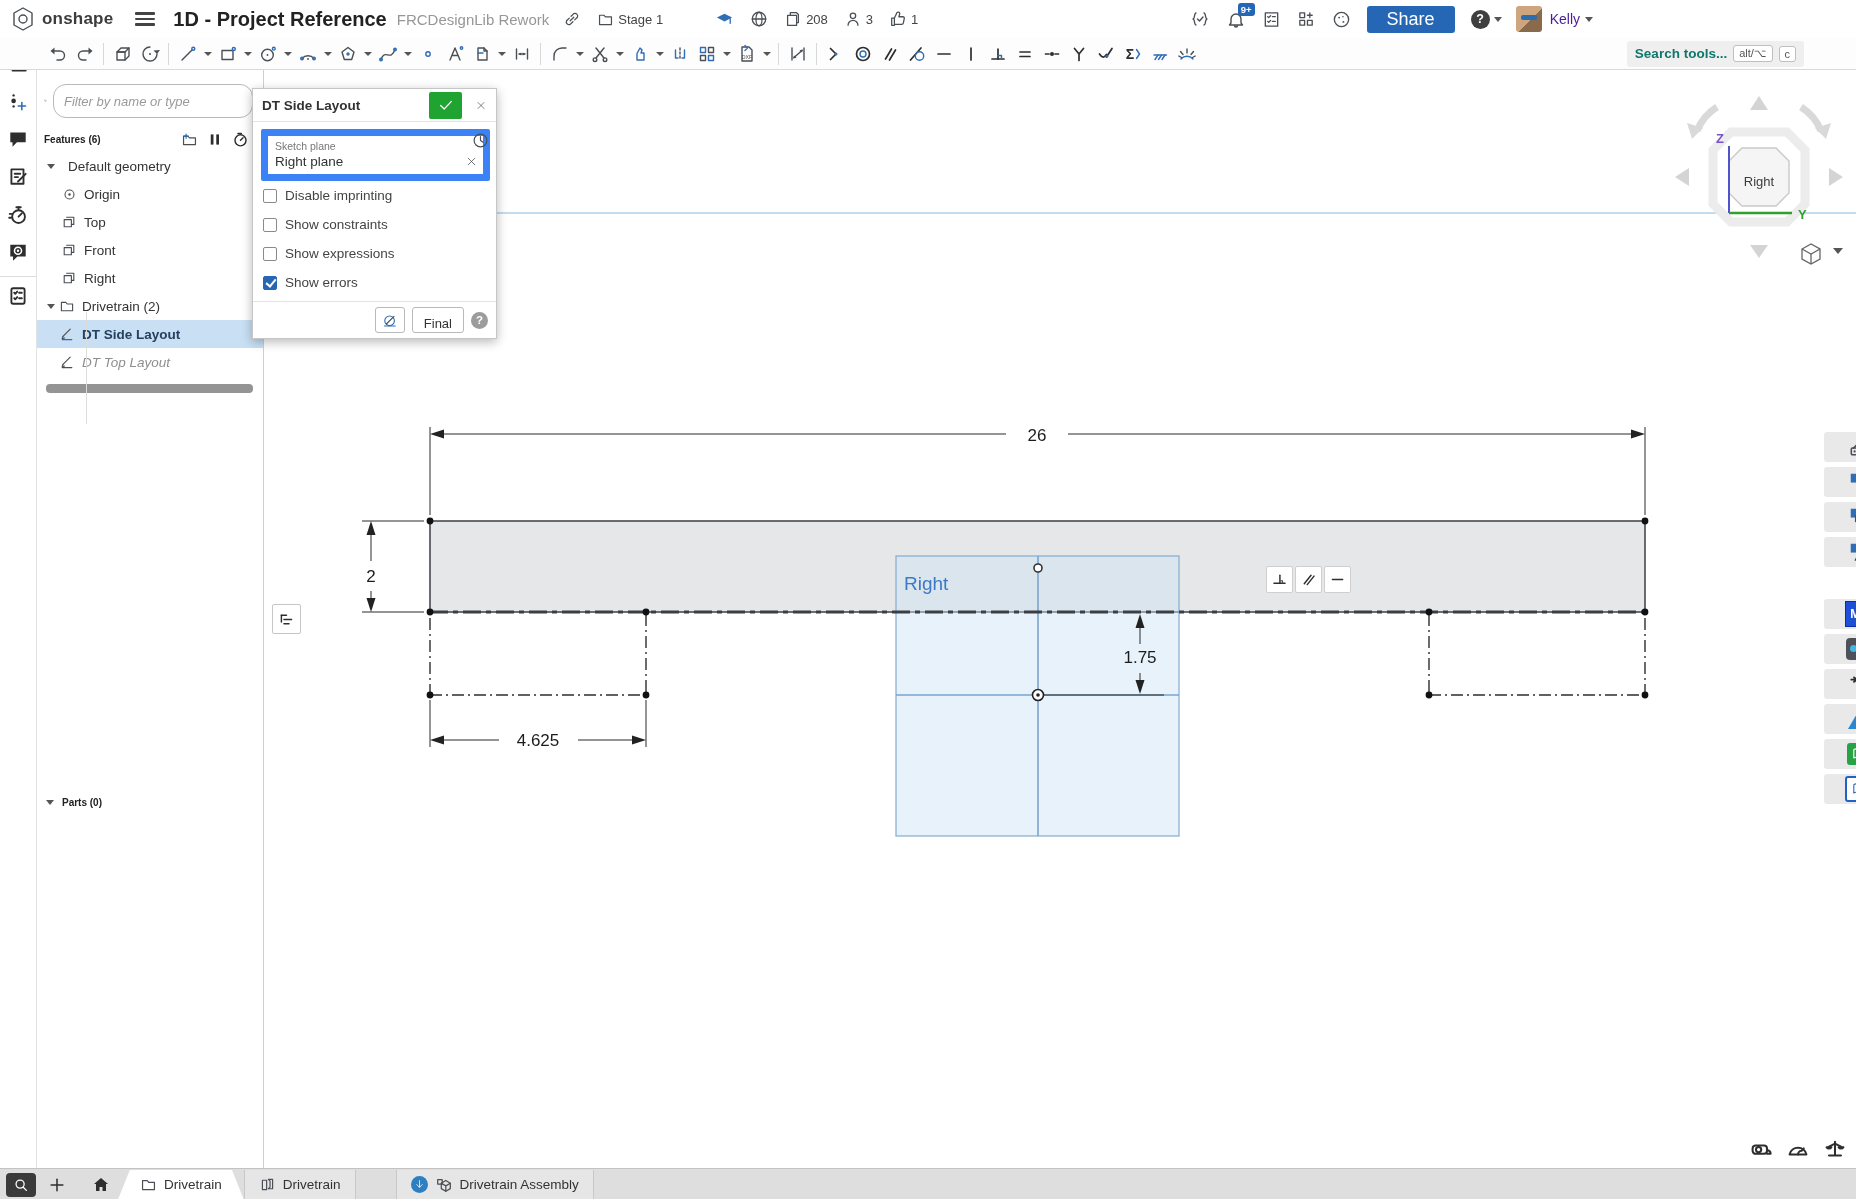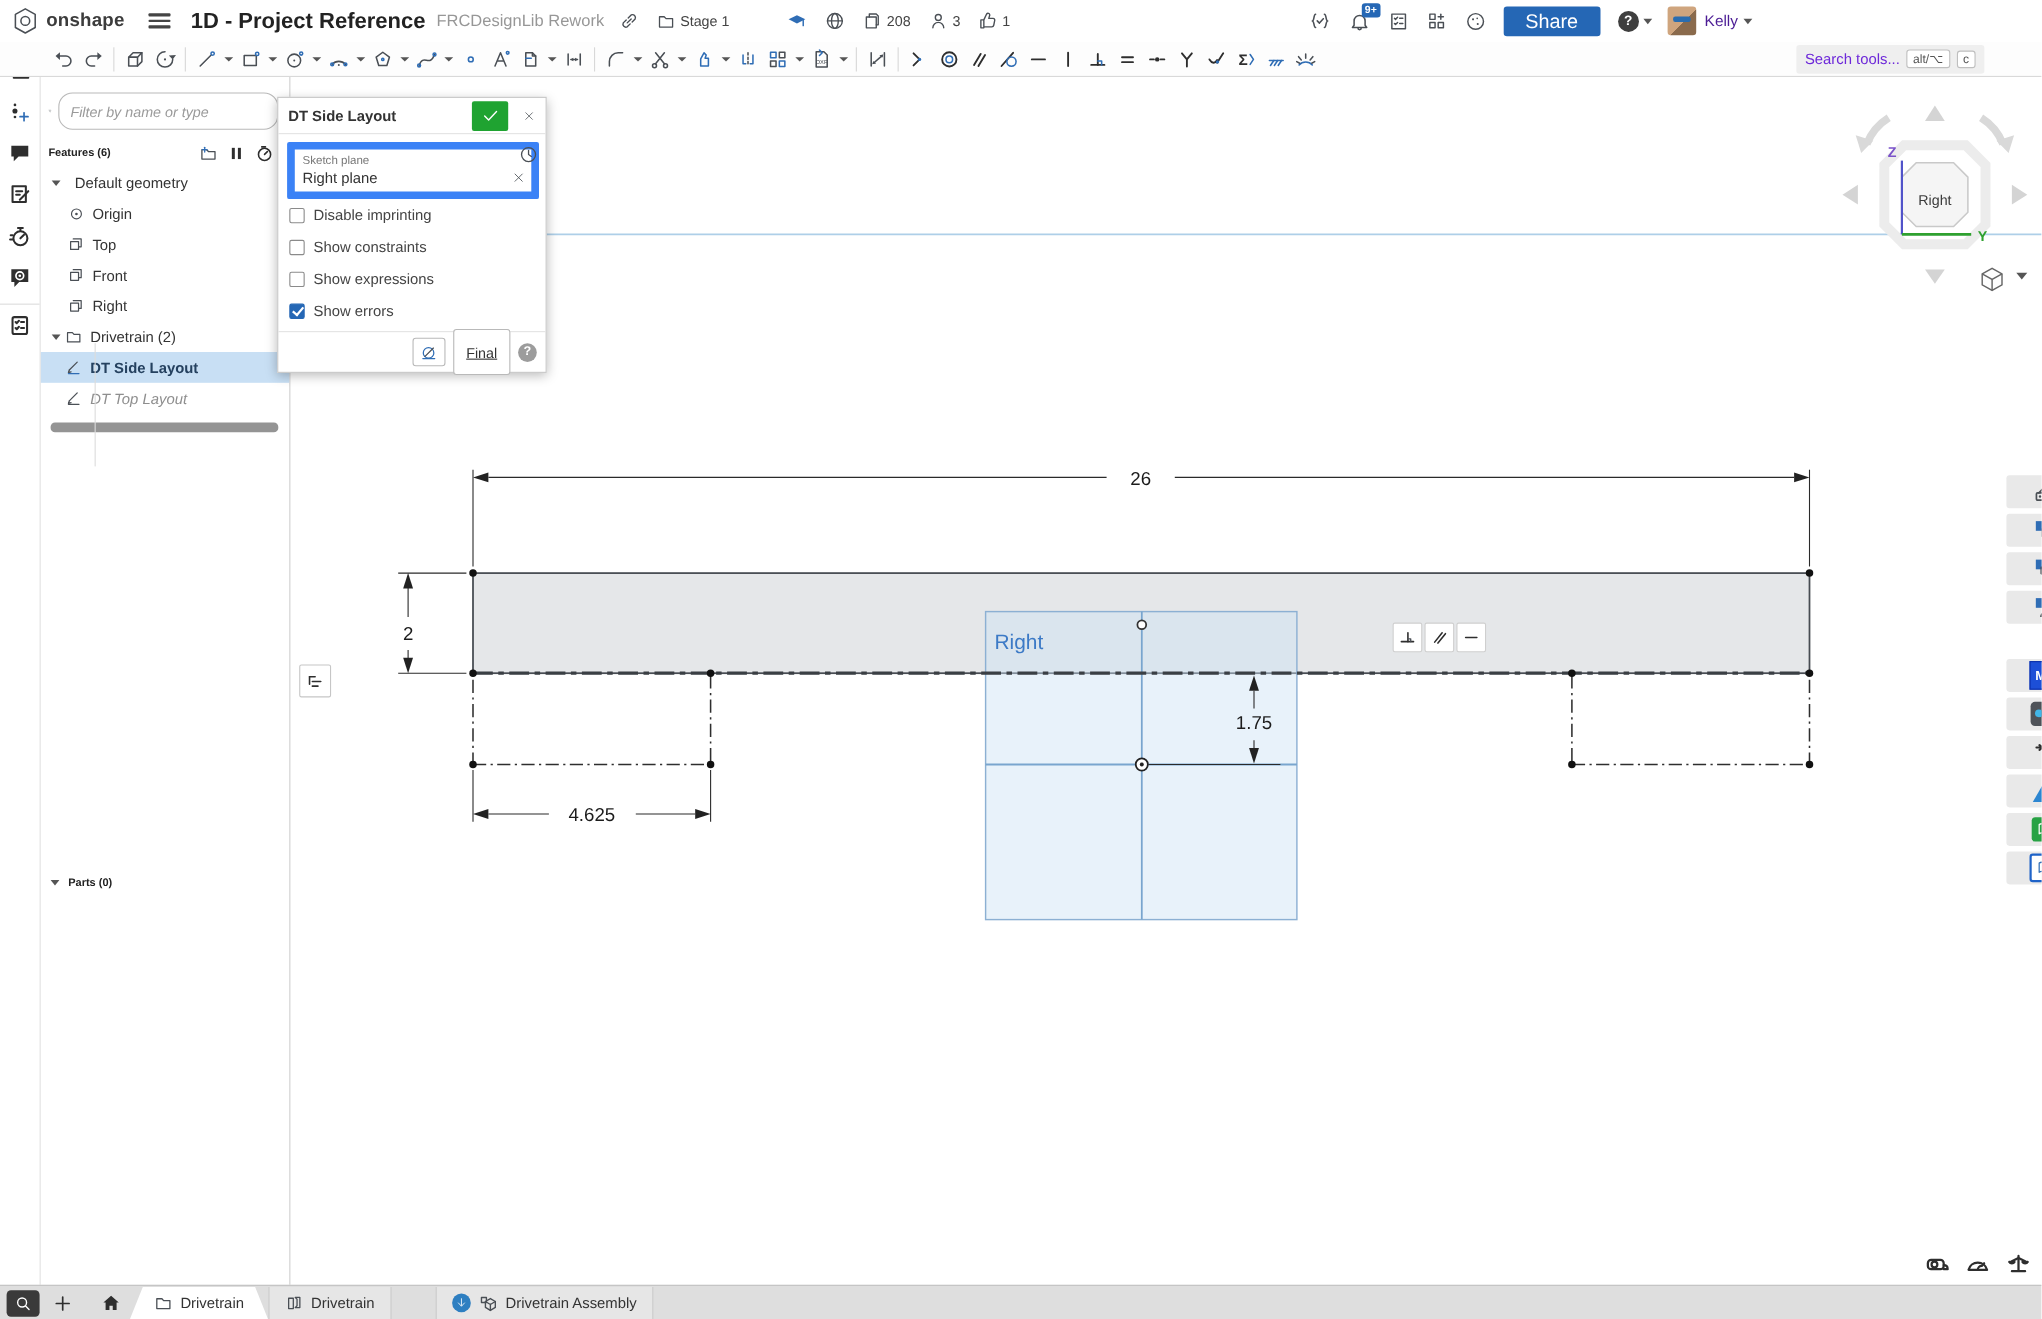--- a/index.html
+++ b/index.html
@@ -37,21 +37,21 @@
 
   
   #toolbar{left:0;top:38px;width:1856px;height:32px;background:#fdfdfd;border-bottom:1px solid #d9d9d9;
            display:flex;align-items:center;padding-left:44px;box-sizing:border-box;z-index:6;}
   .tool{width:27px;height:26px;display:flex;align-items:center;justify-content:center;border-radius:2px;cursor:pointer;}
   .chev{width:13px;height:26px;display:flex;align-items:center;justify-content:center;cursor:pointer;}
   .chev i{width:0;height:0;border-left:4px solid transparent;border-right:4px solid transparent;border-top:4.5px solid #555;}
   .tsep{width:1px;height:22px;background:#d8d8d8;margin:0 5px;}
   .searchbox{margin-left:auto;margin-right:52px;background:#efefef;border-radius:3px;height:26px;
              display:flex;align-items:center;padding:0 8px;gap:6px;cursor:pointer;}
-  .searchbox .lbl{font-size:13.5px;color:#6d28d9;}
+  .searchbox .lbl{font-size:13.5px;color:#0f766e;font-weight:bold;}
   .key{background:#fff;border:1px solid #bfbfbf;border-radius:3px;font-size:11px;color:#555;padding:1px 5px;}
 
   
   #leftstrip{left:0;top:38px;width:36px;height:1130px;background:#fff;border-right:1px solid #e2e2e2;z-index:5;}
   .strip-btn{position:absolute;left:4px;width:28px;height:28px;display:flex;align-items:center;justify-content:center;cursor:pointer;}
   .strip-div{position:absolute;left:0;width:36px;height:1px;background:#dcdcdc;}
 
   
   #sidepanel{left:36px;top:70px;width:228px;height:1098px;background:#fff;border-right:1px solid #cfcfcf;z-index:4;box-sizing:border-box;}
   .filter-row{display:flex;align-items:center;padding:14px 10px 8px 8px;gap:6px;}
@@ -88,22 +88,22 @@
   .dlg-clock{position:absolute;right:7px;top:10px;cursor:pointer;}
   .chk{display:flex;align-items:center;gap:8px;height:29px;font-size:13.5px;color:#444;cursor:pointer;margin-left:2px;}
   .box{width:14px;height:14px;border:1px solid #8a8a8a;border-radius:2px;background:#fff;box-sizing:border-box;position:relative;}
   .box.on{background:#2567b5;border-color:#2567b5;}
   .box.on:after{content:"";position:absolute;left:3.5px;top:0.5px;width:4px;height:8px;
                 border:solid #fff;border-width:0 2px 2px 0;transform:rotate(40deg);}
   .dlg-foot{border-top:1px solid #e3e3e3;height:36px;display:flex;align-items:center;justify-content:flex-end;
             padding-right:8px;gap:7px;}
   .sk-btn{width:30px;height:26px;border:1px solid #b9b9b9;border-radius:3px;background:#fff;display:flex;
           align-items:center;justify-content:center;cursor:pointer;}
-  .final-btn{height:42px;border:1px solid #b9b9b9;border-radius:3px;background:#fff;font-size:13px;color:#333;
-             padding:8px 11px;cursor:pointer;font-family:"Liberation Sans",sans-serif;text-decoration:underline;}
+  .final-btn{height:26px;border:1px solid #b9b9b9;border-radius:3px;background:#fff;font-size:13px;color:#333;
+             padding:8px 11px;cursor:pointer;font-family:"Liberation Sans",sans-serif;}
   .help-dot{width:17px;height:17px;border-radius:50%;background:#9c9c9c;color:#fff;font-size:11.5px;font-weight:bold;
             display:flex;align-items:center;justify-content:center;cursor:pointer;}
 
   
   #sketch-canvas{left:0;top:0;z-index:1;}
   #minibar{left:1266px;top:566px;display:flex;gap:2px;z-index:3;}
   .mini-btn{width:25px;height:25px;background:#fff;border:1px solid #cfcfcf;border-radius:2px;
             display:flex;align-items:center;justify-content:center;cursor:pointer;}
   #edge-toggle{left:272px;top:604px;width:27px;height:28px;background:#fff;border:1px solid #c6c6c6;border-radius:2px;
                display:flex;align-items:center;justify-content:center;z-index:3;cursor:pointer;}

